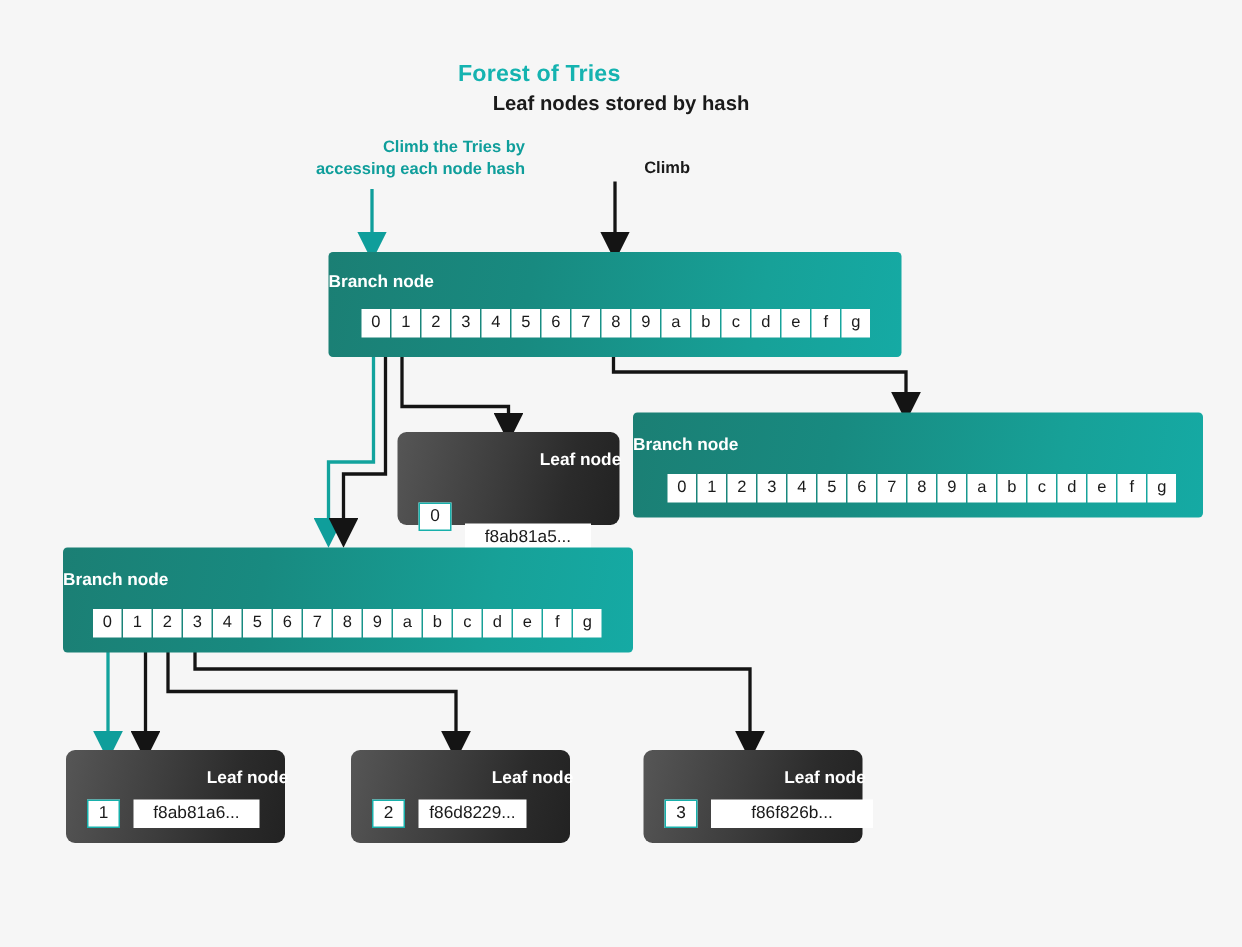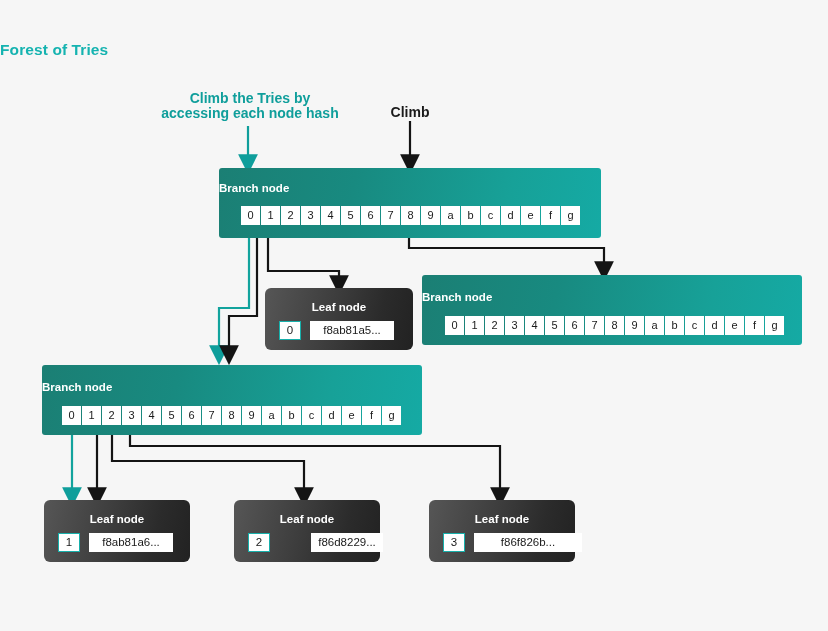--- a/index.html
+++ b/index.html
@@ -26,43 +26,43 @@
     width: 828px;
     height: 631px;
     pointer-events: none;
   }
 
   
   .title-main {
     position: absolute;
     left: 0; top: 41px;
     width: 719px;
-    text-align: left;
+    text-align: center;
     font-size: 15.5px;
     font-weight: bold;
     color: #15b3b0;
     letter-spacing: 0.1px;
   }
   .title-sub {
     position: absolute;
     left: 0; top: 61px;
     width: 828px;
     text-align: center;
     font-size: 13.5px;
     font-weight: bold;
     color: #1a1a1a;
   }
 
   
   .ann {
     position: absolute;
-    font-size: 14px;
+    font-size: 11px;
     font-weight: bold;
     line-height: 15px;
-    text-align: center;
+    text-align: right;
     white-space: pre-line;
   }
   .ann-climb {
     left: 150px; top: 91px;
     width: 200px;
     color: #0f9e9b;
   }
   .ann-root {
     left: 360px; top: 105px;
     width: 100px;
@@ -127,20 +127,21 @@
     box-sizing: border-box;
   }
   .leaf-label {
     position: absolute;
     left: 0; top: 13px;
     width: 100%;
     text-align: center;
     color: #ffffff;
     font-size: 11.5px;
     font-weight: bold;
+    padding-left: 48px;
   }
   .leaf-row {
     position: absolute;
     left: 13px;
     top: 33px;
     display: flex;
     align-items: center;
     gap: 9px;
   }
   .leaf-idx {
@@ -159,29 +160,29 @@
     color: #1a1a1a;
     font-size: 11.5px;
     text-align: center;
     height: 19px;
     line-height: 19px;
     box-sizing: border-box;
   }
 
   #leaf-0 { left: 265px; top: 288px; width: 148px; height: 62px; }
   #leaf-0 .leaf-row { left: 14px; }
-  #leaf-0 .leaf-val { width: 84px; }
+  #leaf-0 .leaf-val { width: 84px; margin-top: 28px; }
 
   #leaf-1 { left: 44px; top: 500px; width: 146px; height: 62px; }
   #leaf-1 .leaf-row { left: 14px; }
   #leaf-1 .leaf-val { width: 84px; text-align: center; }
 
   #leaf-2 { left: 234px; top: 500px; width: 146px; height: 62px; }
   #leaf-2 .leaf-row { left: 14px; }
-  #leaf-2 .leaf-val { width: 72px; margin-left: 32px; }
+  #leaf-2 .leaf-val { width: 72px; }
 
   #leaf-3 { left: 429px; top: 500px; width: 146px; height: 62px; }
   #leaf-3 .leaf-row { left: 14px; }
   #leaf-3 .leaf-val { width: 108px; }
 </style>
 </head>
 <body>
 
 <div id="stage">
 
@@ -210,20 +211,21 @@
     <path d="M72,426 L72,490" stroke="#12a39d" stroke-width="2.2" fill="none" marker-end="url(#arrow-teal)"></path>
 
     <path d="M97,426 L97,490" stroke="#141414" stroke-width="2.2" fill="none" marker-end="url(#arrow-black)"></path>
 
     <path d="M112,426 L112,461 L304,461 L304,490" stroke="#141414" stroke-width="2.2" fill="none" marker-end="url(#arrow-black)"></path>
 
     <path d="M130,426 L130,446 L500,446 L500,490" stroke="#141414" stroke-width="2.2" fill="none" marker-end="url(#arrow-black)"></path>
   </svg>
 
   <div class="title-main">Forest of Tries</div>
+  <div class="title-sub">Leaf nodes stored by hash</div>
 
   <div class="ann ann-climb">Climb the Tries by
 accessing each node hash</div>
   <div class="ann ann-root">Climb</div>
 
   <div id="branch-top" class="branch">
     <div class="branch-label">Branch node</div>
     <div class="cells">
       <div class="cell">0</div>
       <div class="cell">1</div>

